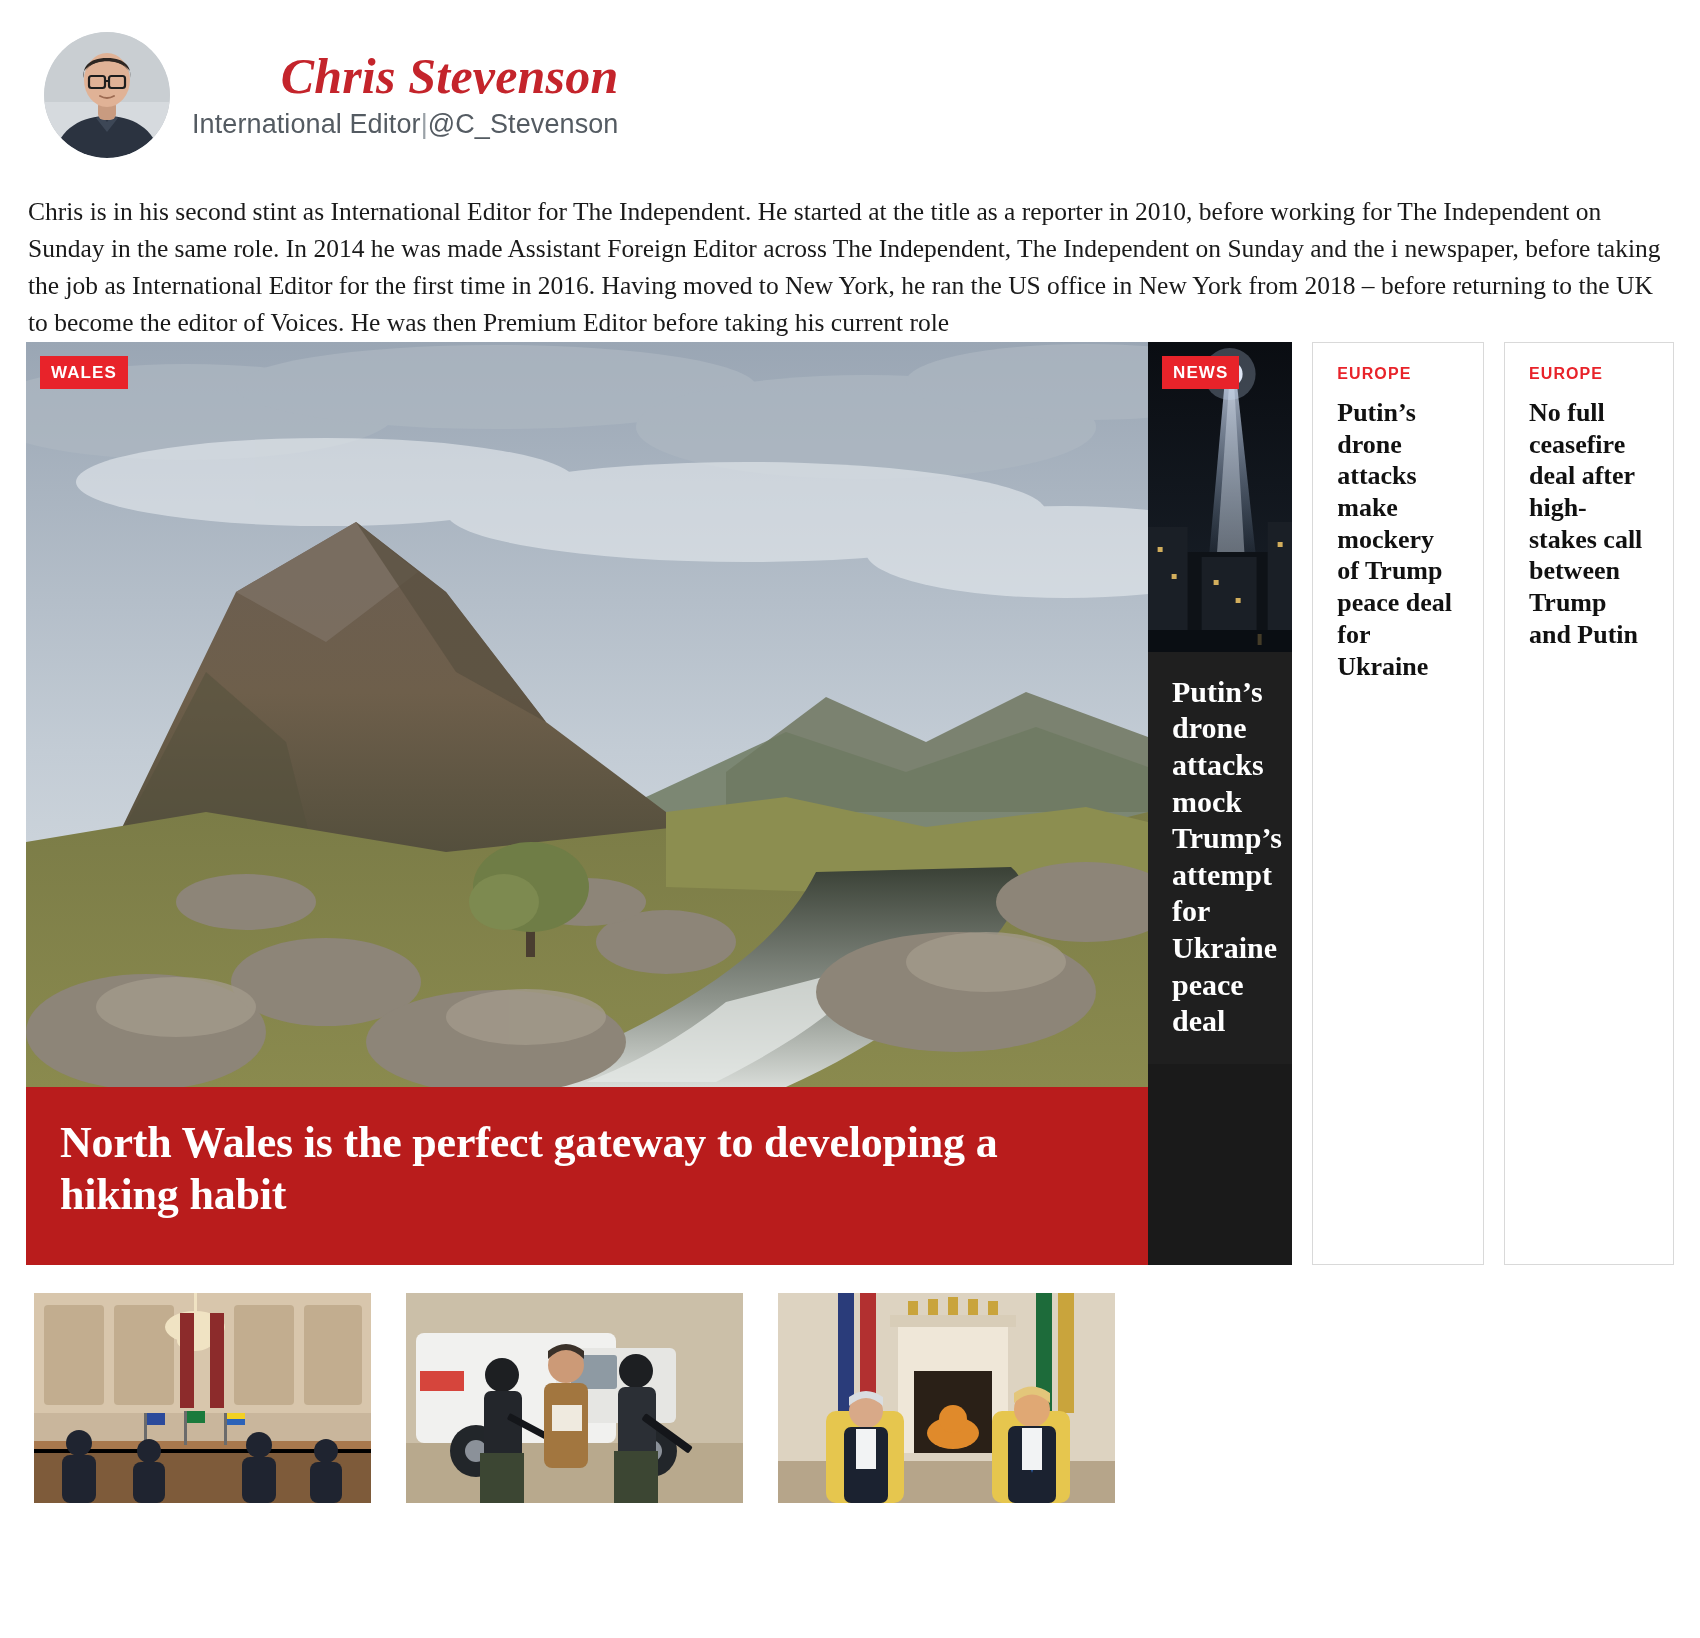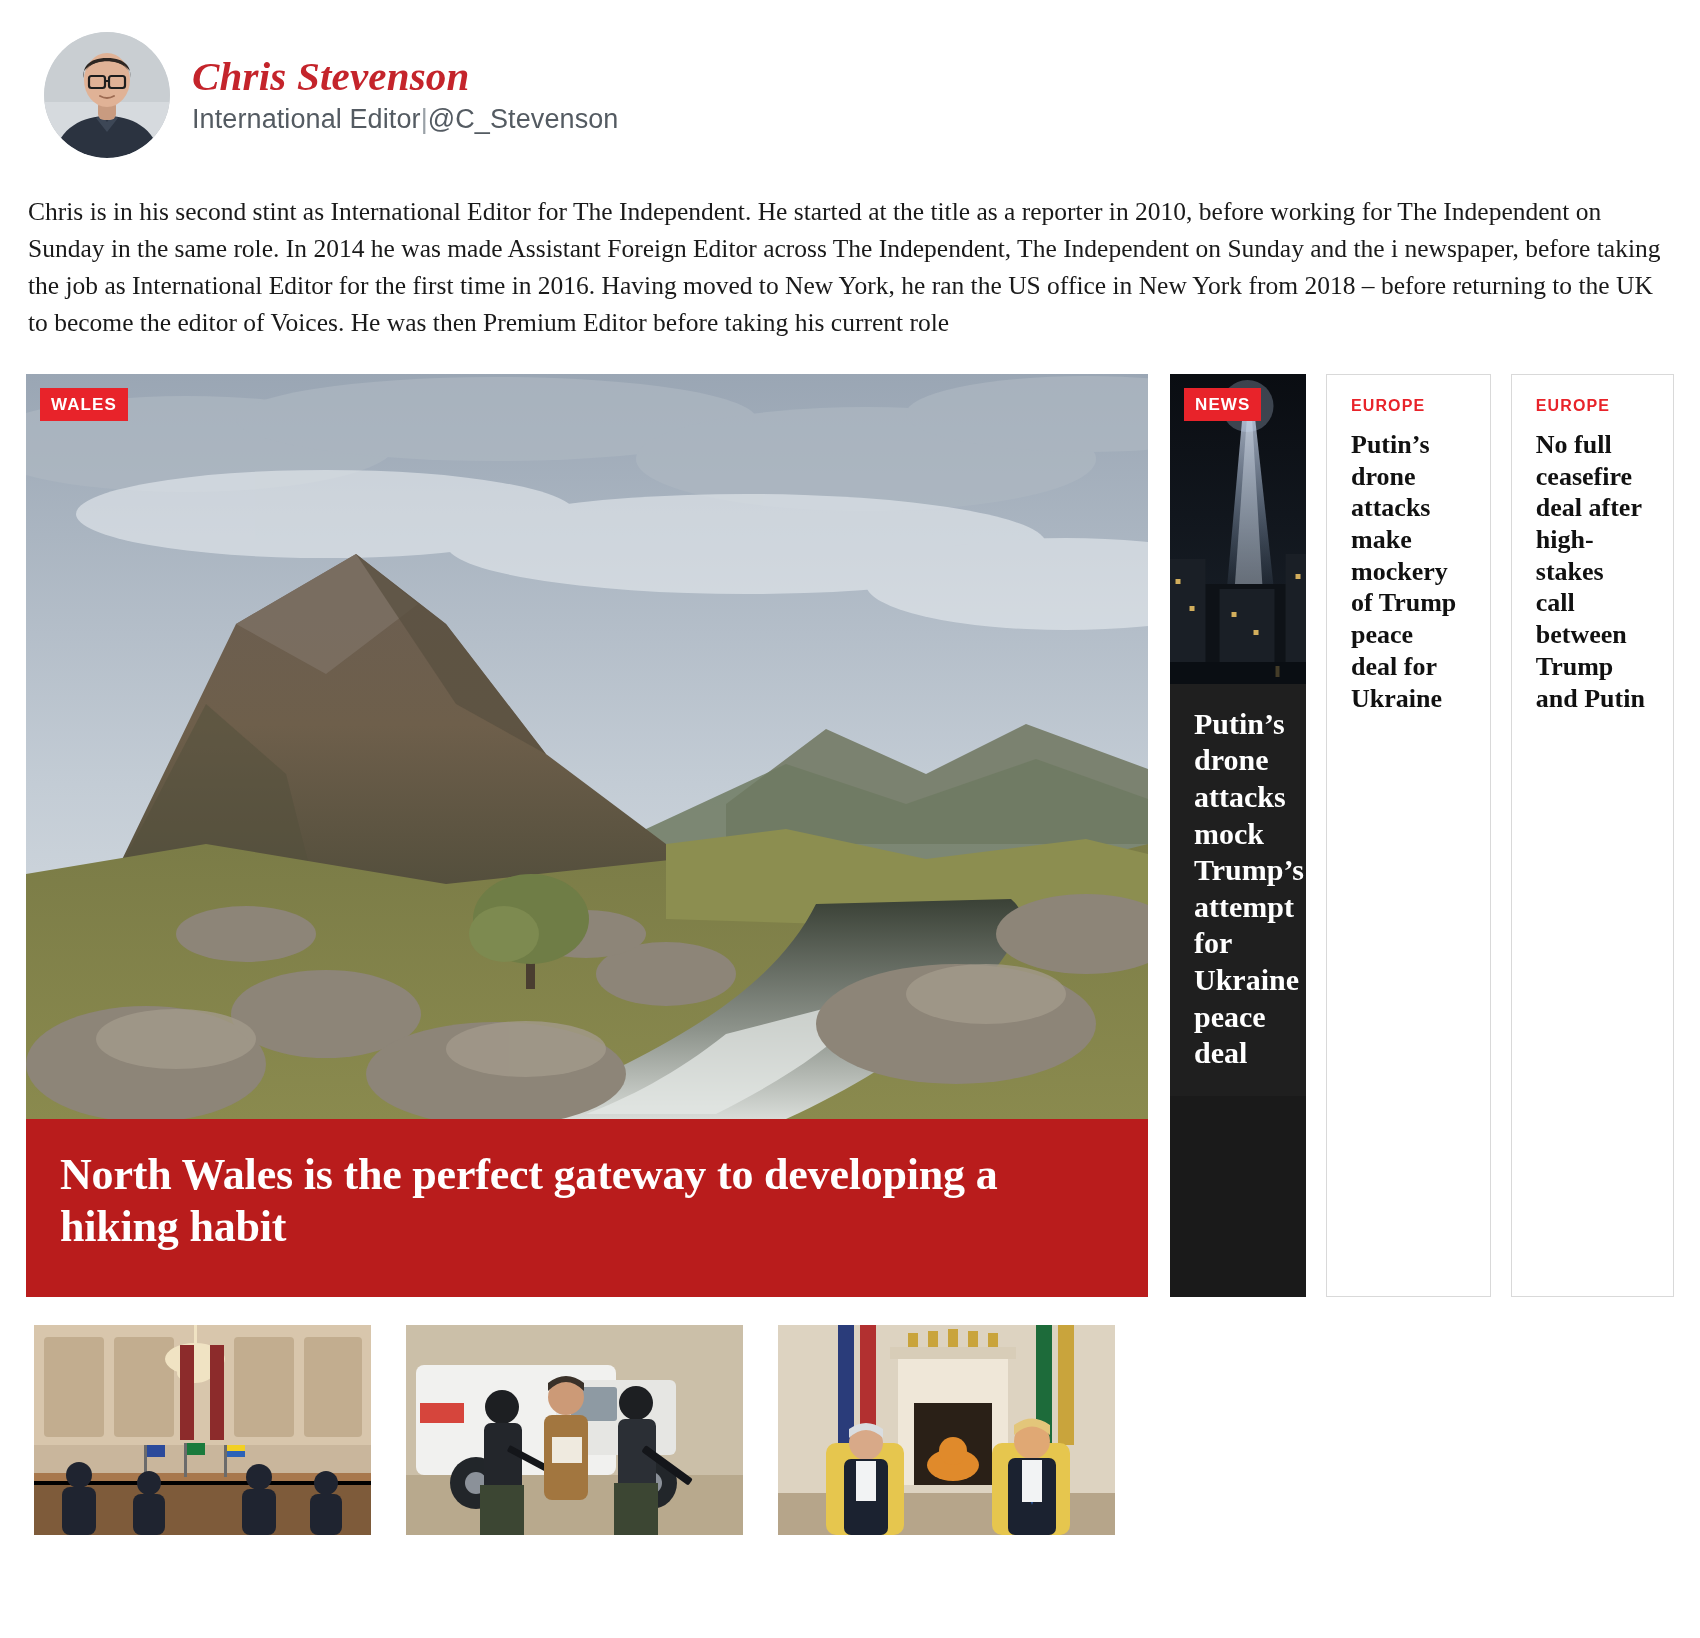--- a/index.html
+++ b/index.html
@@ -36,24 +36,25 @@
     flex: 0 0 126px;
     background: #cfd4d8;
     position: relative;
   }
   .avatar svg { display: block; width: 126px; height: 126px; }
   .author-text { display: flex; flex-direction: column; gap: 6px; }
   .author-name {
     font-family: "Liberation Serif", serif;
     font-style: italic;
     font-weight: bold;
-    font-size: 41px;
+    font-size: 50px;
     line-height: 1.05;
     color: #c4242b;
     letter-spacing: .2px;
+    text-align: right;
   }
   .author-role {
     font-size: 27px;
     color: #545b62;
     letter-spacing: .1px;
     display: flex;
     align-items: baseline;
   }
   .author-role .sep { color: #9aa1a7; font-weight: 300; }
 
@@ -65,22 +66,20 @@
     color: #1a1a1a;
     margin: 36px 0 0 0;
     padding: 0 8px 0 2px;
     max-width: 1648px;
   }
 
   
   .content-grid {
     display: grid;
     grid-template-columns: 1122px 1fr;
-    gap: 22px;
-    margin-top: 32px;
   }
 
   
   .lead-card {
     position: relative;
     background: #262626;
     overflow: hidden;
   }
   .lead-image {
     position: relative;

